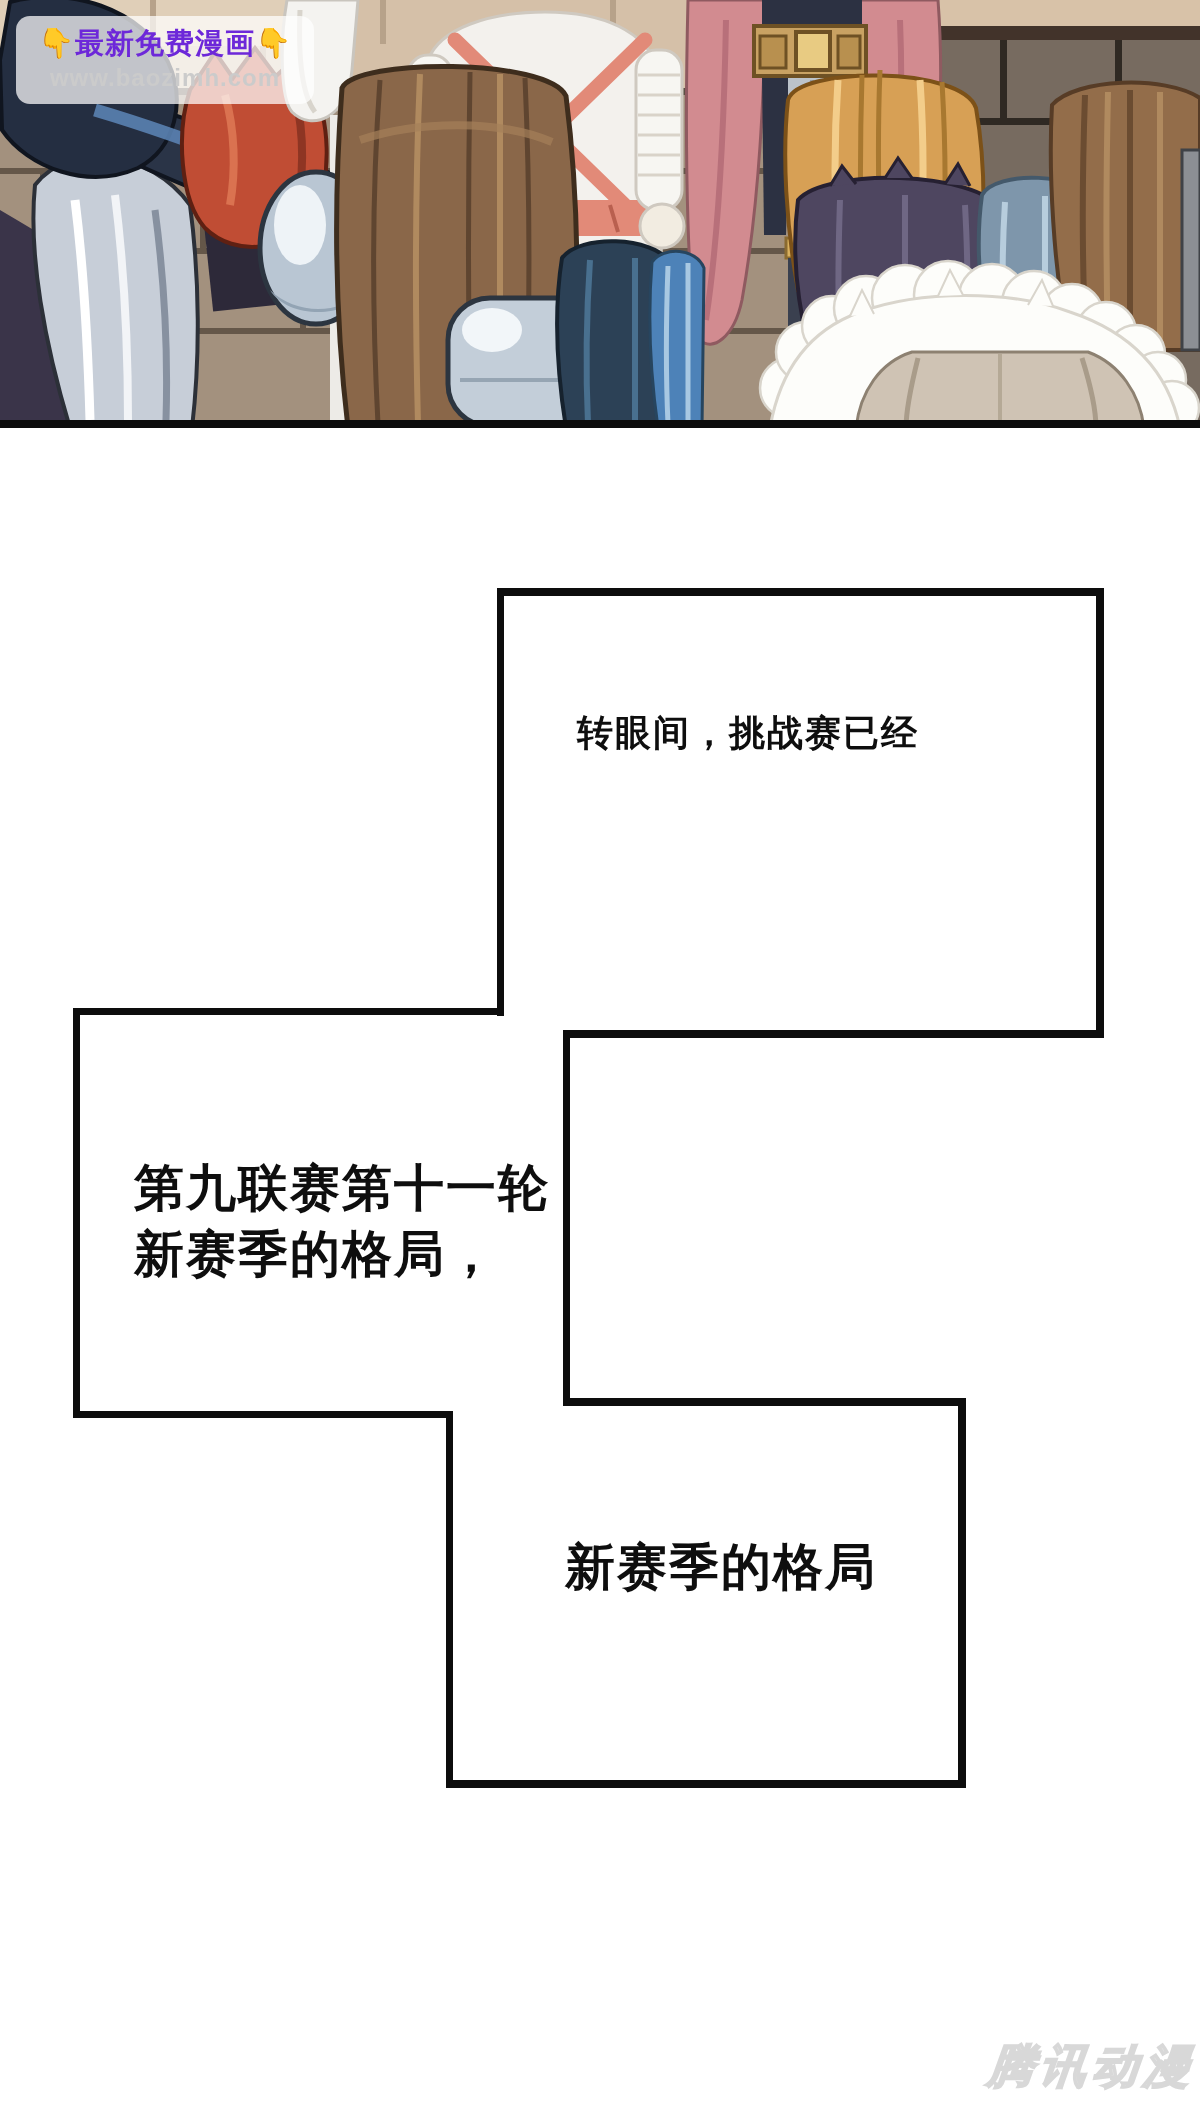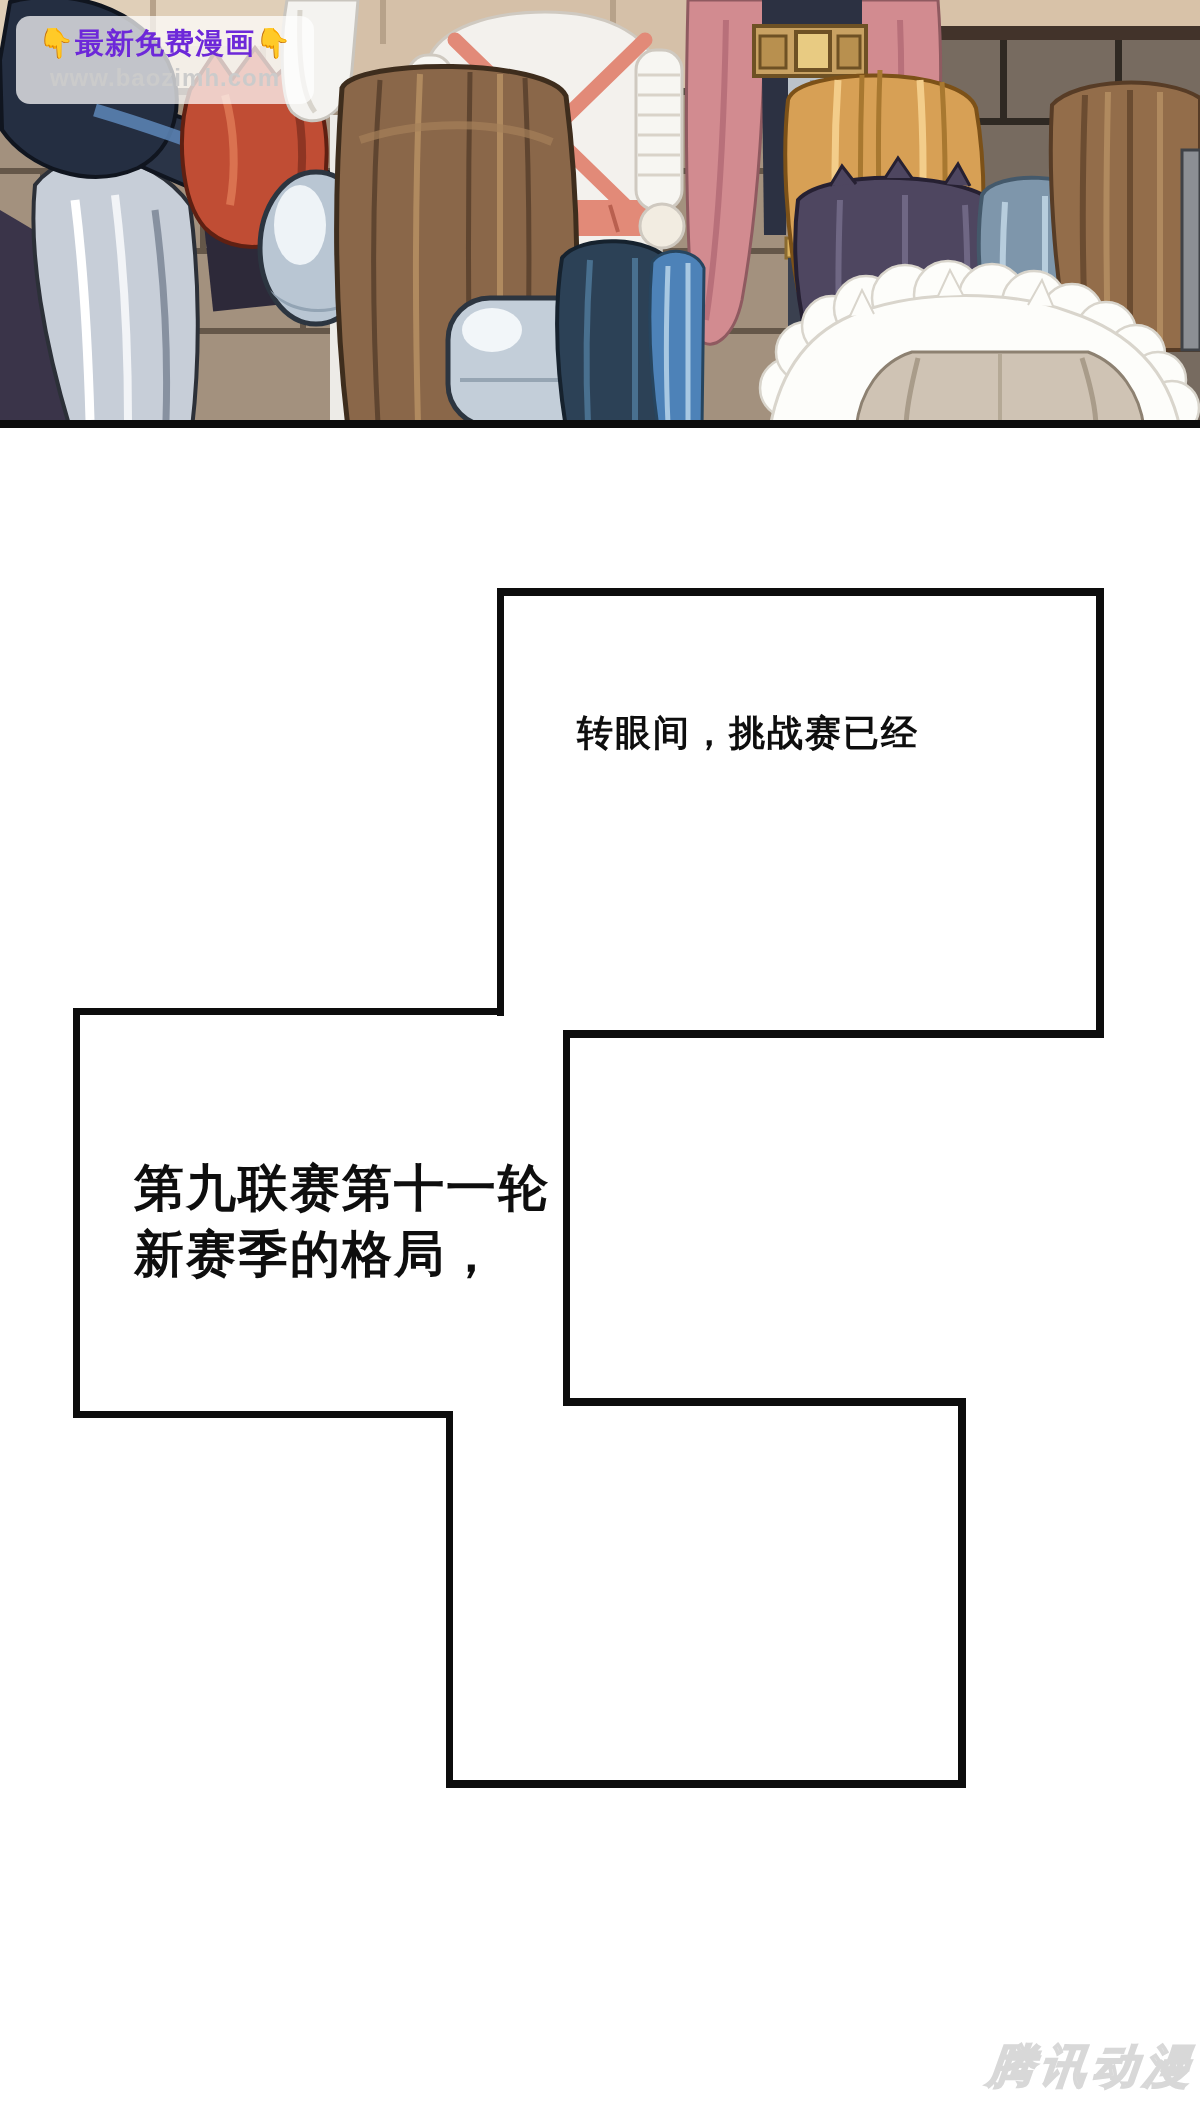--- a/index.html
+++ b/index.html
@@ -250,15 +250,16 @@
 <div id="capA" class="abs caption">
   <div>转眼间，挑战赛已经</div>
 </div>
 
 <div id="capB" class="abs caption">
   <div>第九联赛第十一轮</div>
   <div>新赛季的格局，</div>
 </div>
 
 <div id="capC" class="abs caption">
+  <div>新赛季的格局</div>
 </div>
 
 <div id="tencent-wm" class="abs">腾讯动漫</div>
 
 </body></html>

